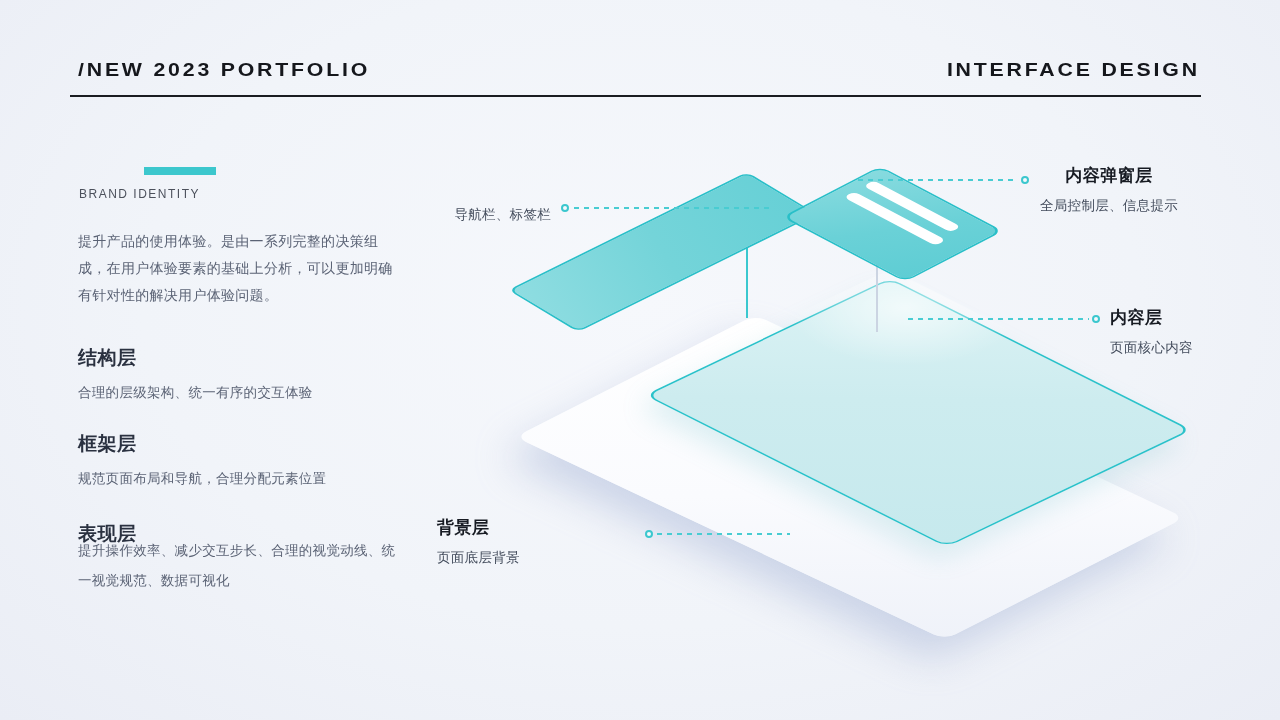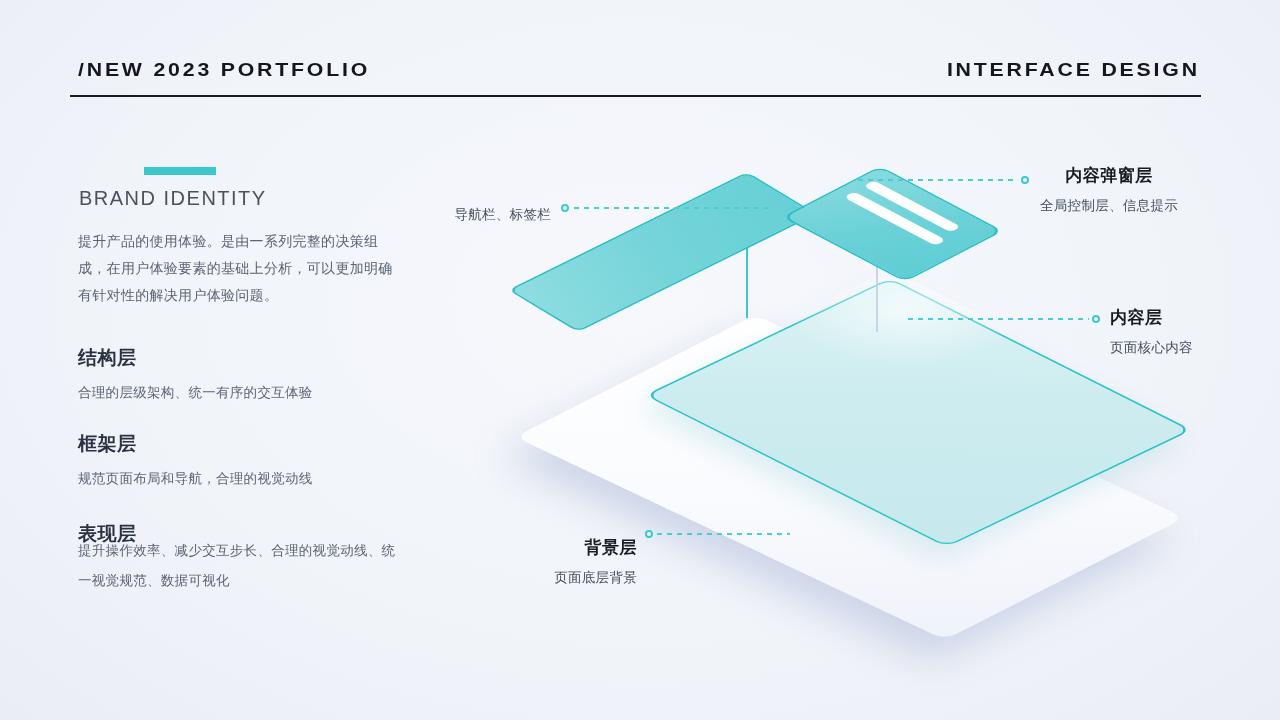--- a/index.html
+++ b/index.html
@@ -13,21 +13,21 @@
     position:absolute;top:59px;font-size:19px;font-weight:800;color:#15171c;
     letter-spacing:2.5px;white-space:nowrap;
   }
   .hdr-left{left:78px;transform:scaleX(1.12);transform-origin:left center;}
   .hdr-right{right:80px;transform:scaleX(1.12);transform-origin:right center;}
   .hdr-rule{position:absolute;left:70px;top:95px;width:1131px;height:2px;background:#1a1c21;}
   
   .title{position:absolute;left:78px;top:138px;font-size:31px;font-weight:900;color:#0f1218;
     letter-spacing:1px;z-index:2;}
   .title-underline{position:absolute;left:144px;top:167px;width:72px;height:8px;background:#3cc7cd;z-index:1;}
-  .subtitle{position:absolute;left:79px;top:187px;font-size:20px;color:#4c515c;letter-spacing:1.5px;}
+  .subtitle{position:absolute;left:79px;top:187px;font-size:12px;color:#4c515c;letter-spacing:1.5px;}
   .intro-p{position:absolute;left:78px;top:228px;width:320px;font-size:14px;color:#5b6375;
     line-height:27px;letter-spacing:.3px;}
   .sec-h{position:absolute;left:78px;font-size:19px;font-weight:700;color:#2a3140;letter-spacing:.5px;}
   .sec-d{position:absolute;left:78px;width:330px;font-size:13.5px;color:#5b6375;line-height:30px;letter-spacing:.3px;}
   .sec1-h{top:345px}.sec1-d{top:378px}
   .sec2-h{top:431px}.sec2-d{top:464px}
   .sec3-h{top:521px}.sec3-d{top:536px}
   
   .layer{position:absolute;transform-origin:0 0;box-sizing:border-box;}
   .bg-layer{
@@ -77,39 +77,39 @@
   .ring2{left:1021px;top:176px;}
   .ring3{left:1092px;top:315px;}
   .ring4{left:645px;top:530px;}
   
   .dlabel{position:absolute;white-space:nowrap;}
   .dlabel .lh{font-size:17px;font-weight:700;color:#171b23;letter-spacing:.5px;}
   .dlabel .ld{font-size:13.5px;color:#434c5c;margin-top:10px;letter-spacing:.3px;}
   .dl-global{left:351px;top:196px;width:200px;text-align:right;}
   .dl-popup{left:1040px;top:164px;text-align:center;}
   .dl-content{left:1110px;top:306px;text-align:left;}
-  .dl-bg{left:437px;top:536px;width:200px;text-align:right;}
+  .dl-bg{left:437px;top:516px;width:200px;}
 </style>
 </head>
 <body>
 
 <div class="canvas">
 
   <div class="hdr-left">/NEW 2023 PORTFOLIO</div>
   <div class="hdr-right">INTERFACE DESIGN</div>
   <div class="hdr-rule"></div>
 
   <div class="title-underline"></div>
   <div class="subtitle">BRAND IDENTITY</div>
   <div class="intro-p">提升产品的使用体验。是由一系列完整的决策组成，在用户体验要素的基础上分析，可以更加明确有针对性的解决用户体验问题。</div>
 
   <div class="sec-h sec1-h">结构层</div>
   <div class="sec-d sec1-d">合理的层级架构、统一有序的交互体验</div>
   <div class="sec-h sec2-h">框架层</div>
-  <div class="sec-d sec2-d">规范页面布局和导航，合理的视觉动线</div>
+  <div class="sec-d sec2-d">规范页面布局和导航，合理分配元素位置</div>
   <div class="sec-h sec3-h">表现层</div>
   <div class="sec-d sec3-d">提升操作效率、减少交互步长、合理的视觉动线、统一视觉规范、数据可视化</div>
 
   <div class="layer bg-layer"></div>
 
   <div class="layer content-layer">
     <div class="content-highlight"></div>
   </div>
 
   <div class="vline vline-teal"></div>

